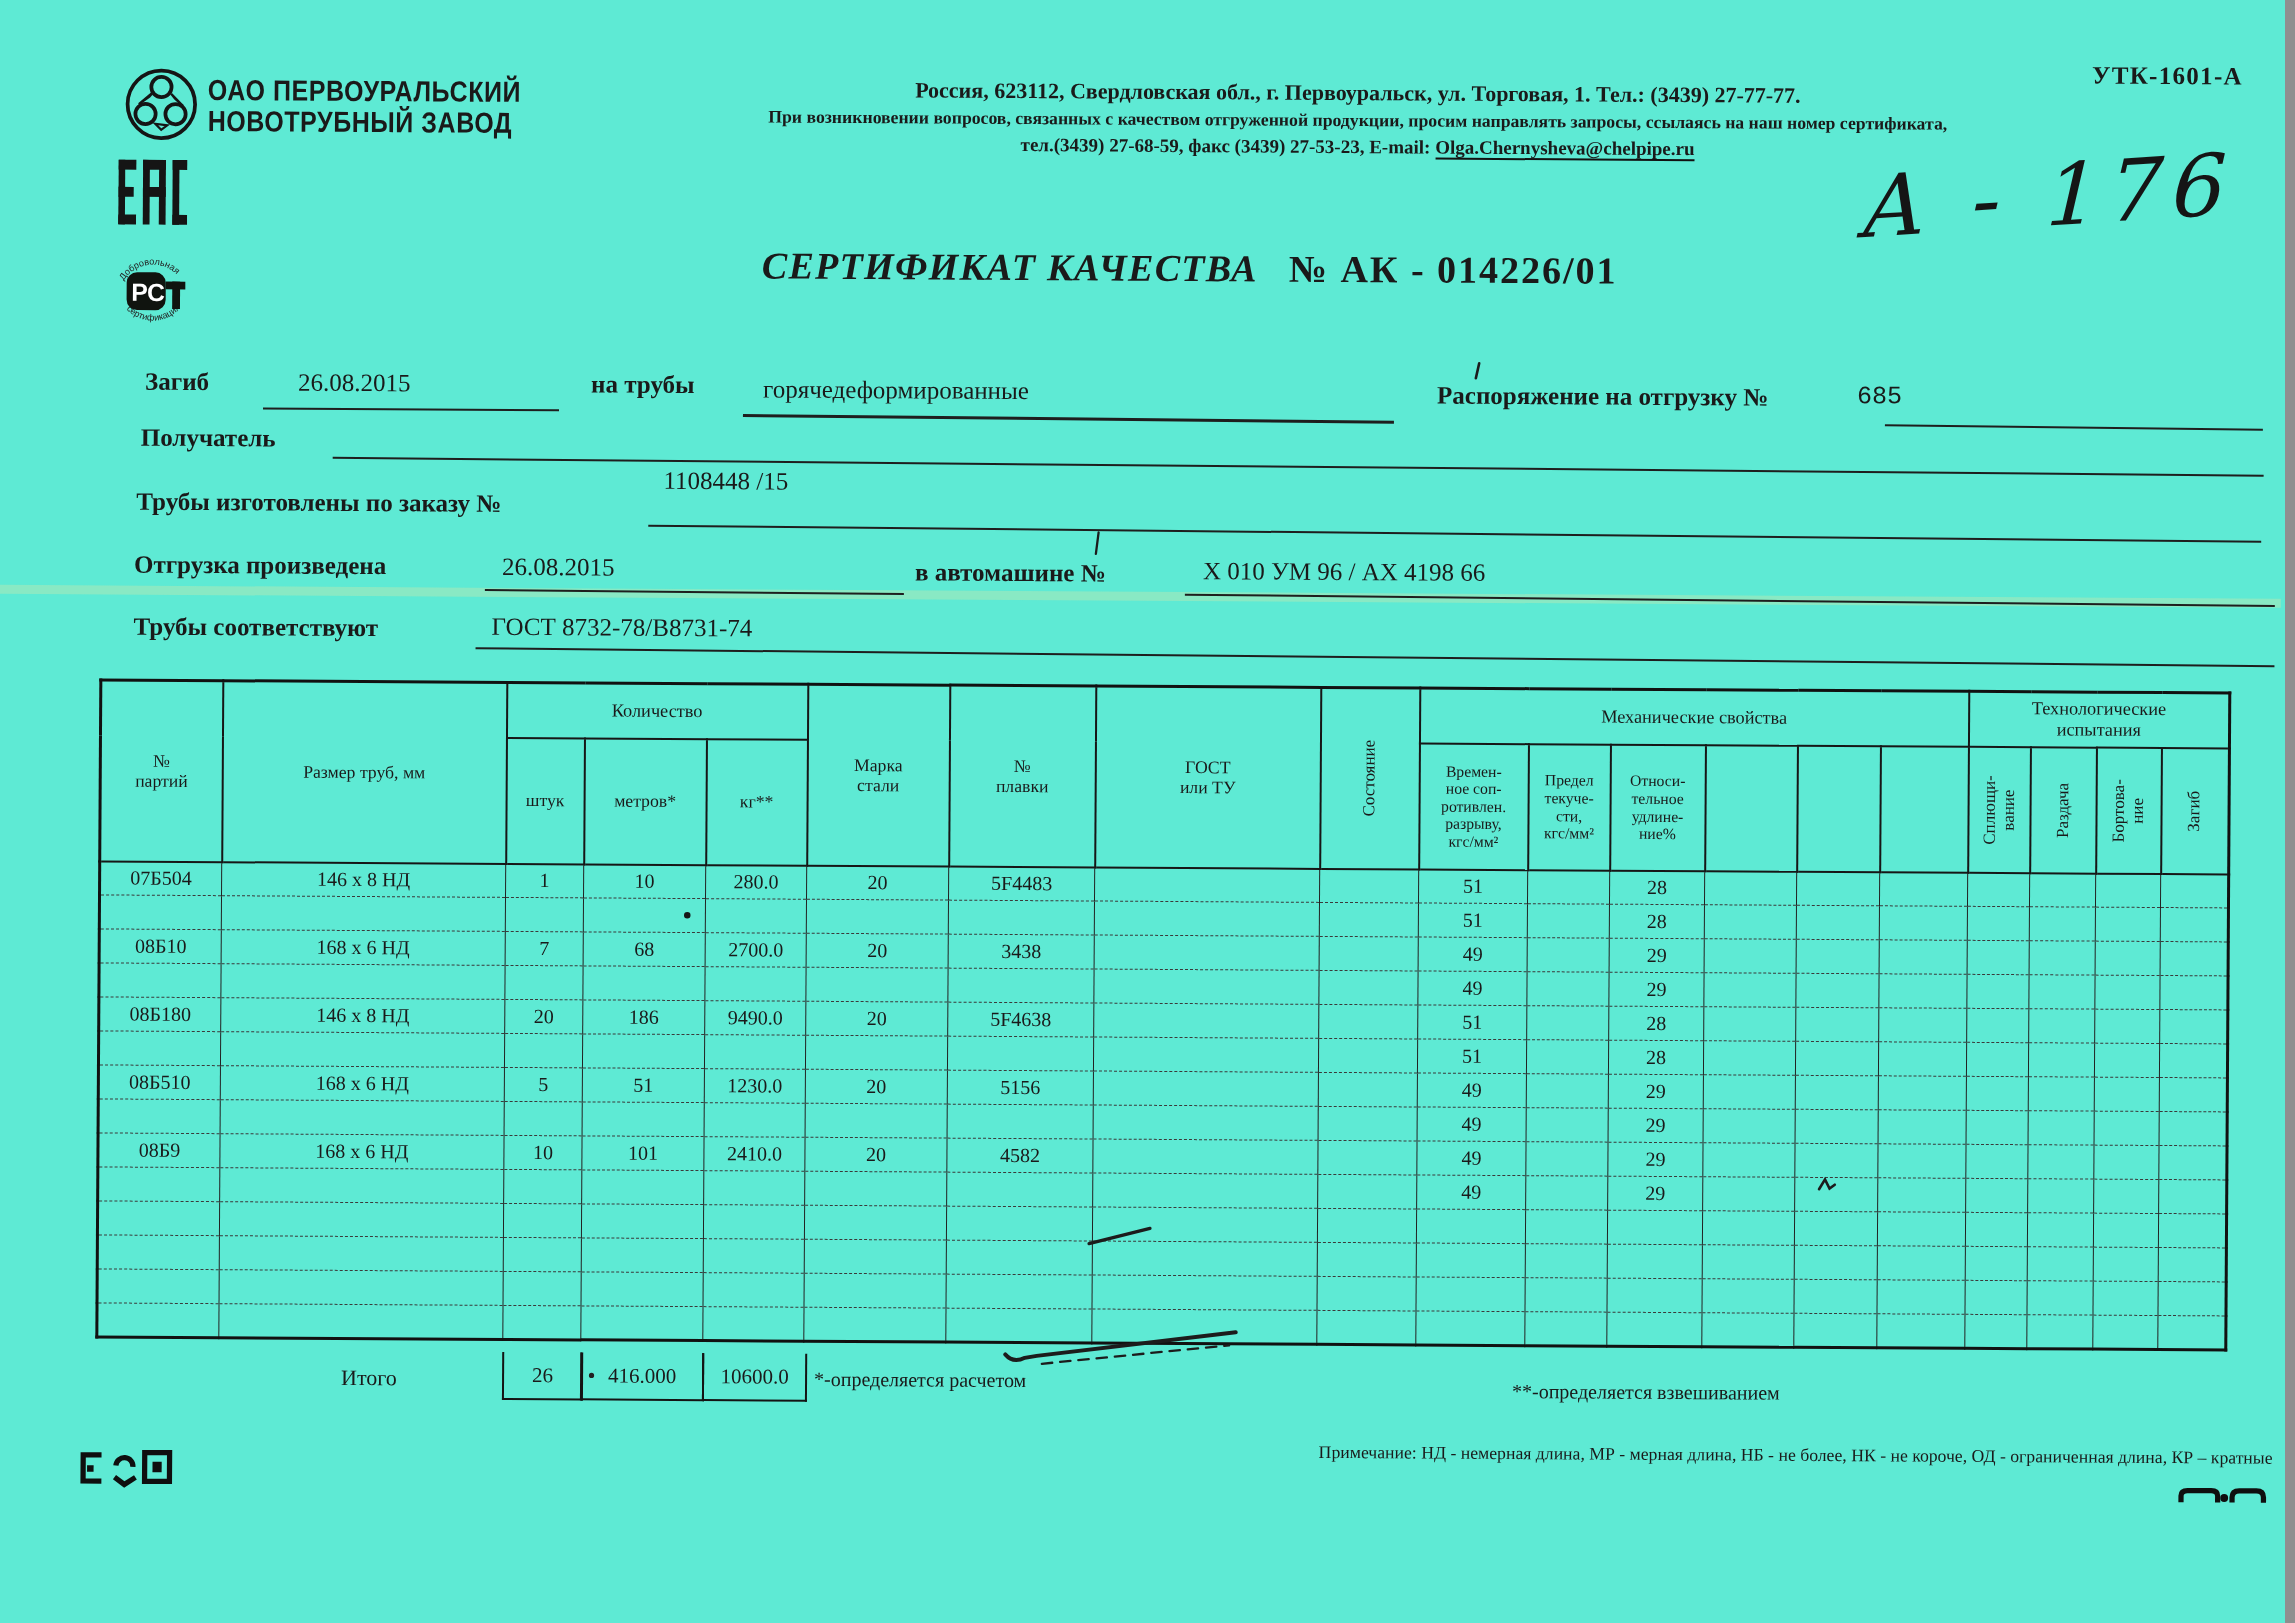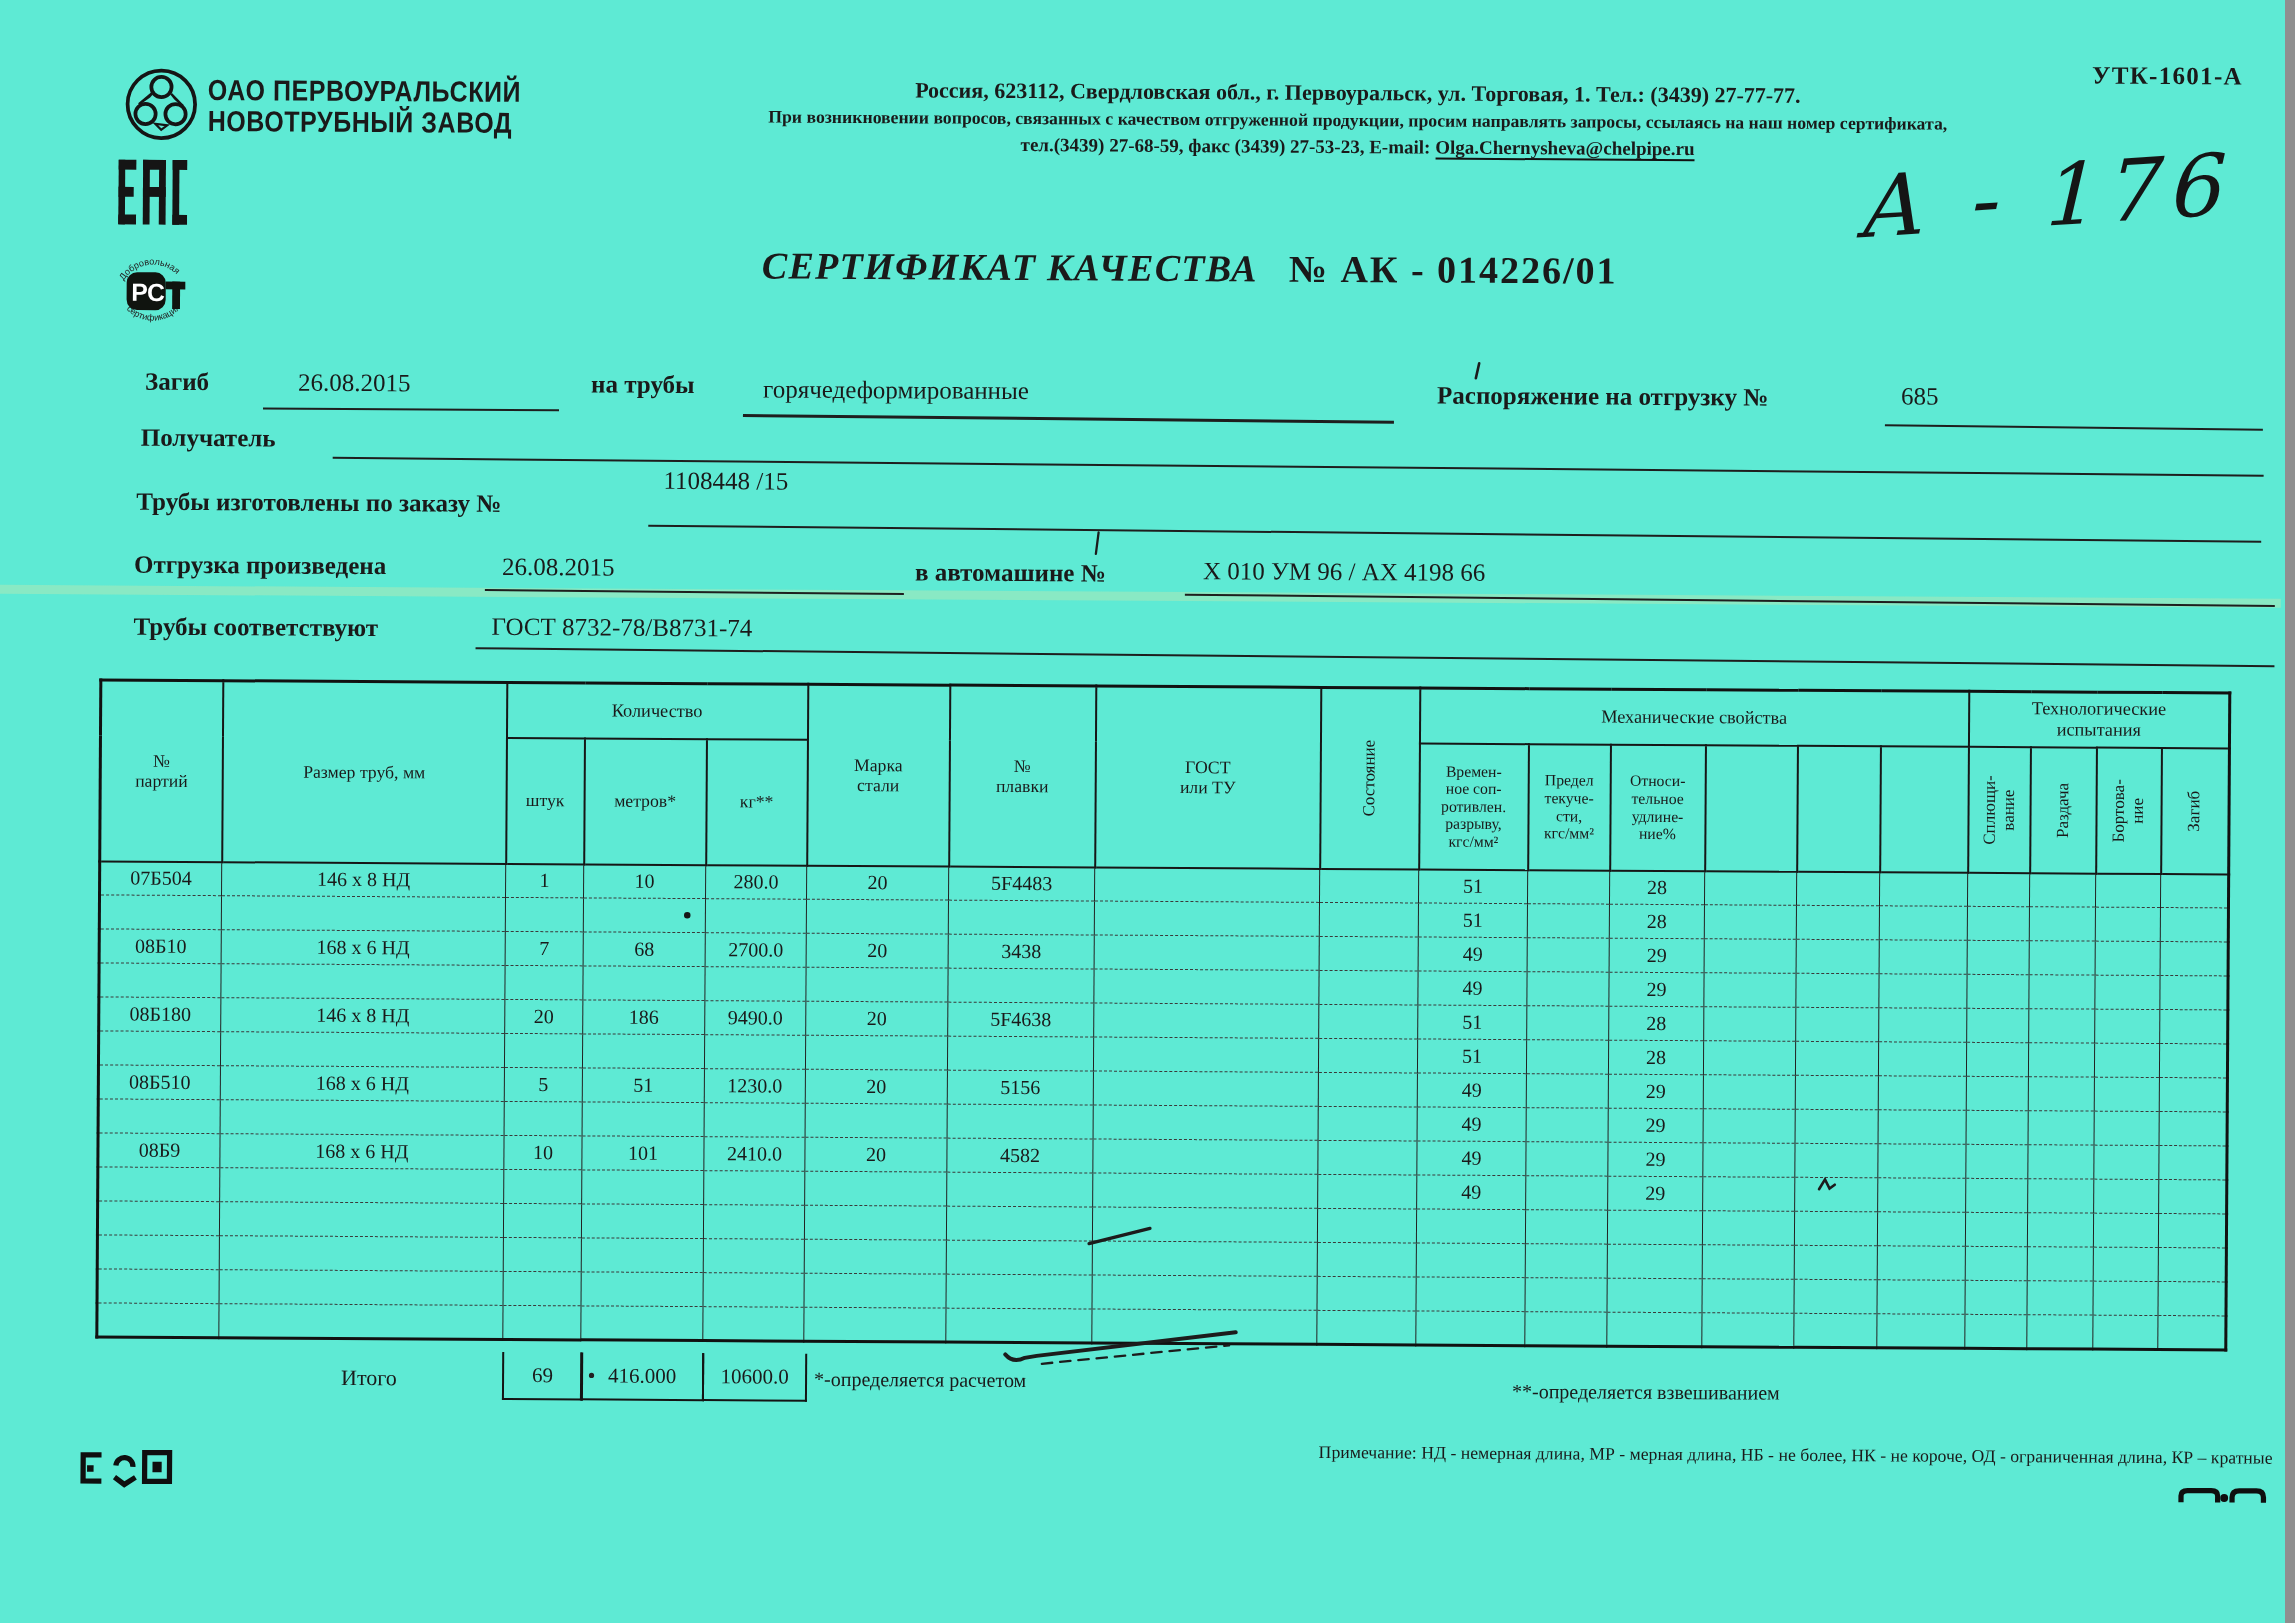--- a/index.html
+++ b/index.html
@@ -117,21 +117,21 @@
 
   <div class="abs band" style="left:0;top:586px;width:2284px;height:8.5px;"></div>
 
   <div class="abs flabel" style="left:147px;top:368px;">Загиб</div>
   <div class="abs fvalue" style="left:300px;top:368px;">26.08.2015</div>
   <div class="abs uline" style="left:265px;top:407px;width:296px;"></div>
   <div class="abs flabel" style="left:593px;top:368px;">на трубы</div>
   <div class="abs fvalue" style="left:765px;top:372px;">горячедеформированные</div>
   <div class="abs uline heavy" style="left:745px;top:412px;width:651px;transform:rotate(.25deg);"></div>
   <div class="abs flabel" style="left:1439px;top:374px;">Распоряжение на отгрузку №</div>
-  <div class="abs fvalue" style="left:1903px;top:372px;">685</div>
+  <div class="abs fvalue" style="left:1859px;top:372px;font-family:Liberation Mono, monospace;">685</div>
   <div class="abs uline" style="left:1887px;top:415px;width:378px;transform:rotate(.35deg);"></div>
 
   <div class="abs flabel" style="left:143px;top:424px;">Получатель</div>
   <div class="abs uline" style="left:335px;top:459px;width:1931px;transform:rotate(.18deg);"></div>
 
   <div class="abs flabel" style="left:139px;top:488px;">Трубы изготовлены по заказу №</div>
   <div class="abs fvalue" style="left:666px;top:464px;">1108448   /15</div>
   <div class="abs uline" style="left:651px;top:525px;width:1613px;transform:rotate(.22deg);"></div>
 
   <div class="abs flabel" style="left:137px;top:551px;">Отгрузка произведена</div>
@@ -504,21 +504,21 @@
             <td></td>
             <td></td>
             <td></td>
             <td></td>
             <td></td>
           </tr>
     </tbody>
   </table>
 
   <div class="abs totals-label" style="left:331px;top:1364px;margin-left:18px;">Итого</div>
-  <div class="abs total-box" style="left:510px;top:1350px;width:77px;height:46px;">69</div>
+  <div class="abs total-box" style="left:510px;top:1350px;width:77px;height:46px;">26</div>
   <div class="abs total-box" style="left:588px;top:1350px;width:120px;height:46px;">416.000</div>
   <div class="abs total-box" style="left:710px;top:1350px;width:101px;height:46px;">10600.0</div>
   <div class="abs fnote" style="left:822px;top:1364px;">*-определяется расчетом</div>
   <div class="abs fnote" style="left:1520px;top:1372px;">**-определяется взвешиванием</div>
   <div class="abs legend" style="left:1047px;top:1435px;width:1234px;">Примечание: НД - немерная длина, МР - мерная длина, НБ - не более, НК - не короче, ОД - ограниченная длина, КР – кратные</div>
 
   <svg class="abs" style="left:0;top:0" width="2295" height="1623" viewBox="0 0 3507 2480">
     <g stroke="#1c1c1c" fill="none" stroke-linecap="round">
       <path d="M1548,2062 q12,14 30,5 l18,-3 L1900,2026" stroke-width="6"></path>
       <path d="M1604,2076 L1890,2046" stroke-width="3.5" stroke-dasharray="16 12"></path>

